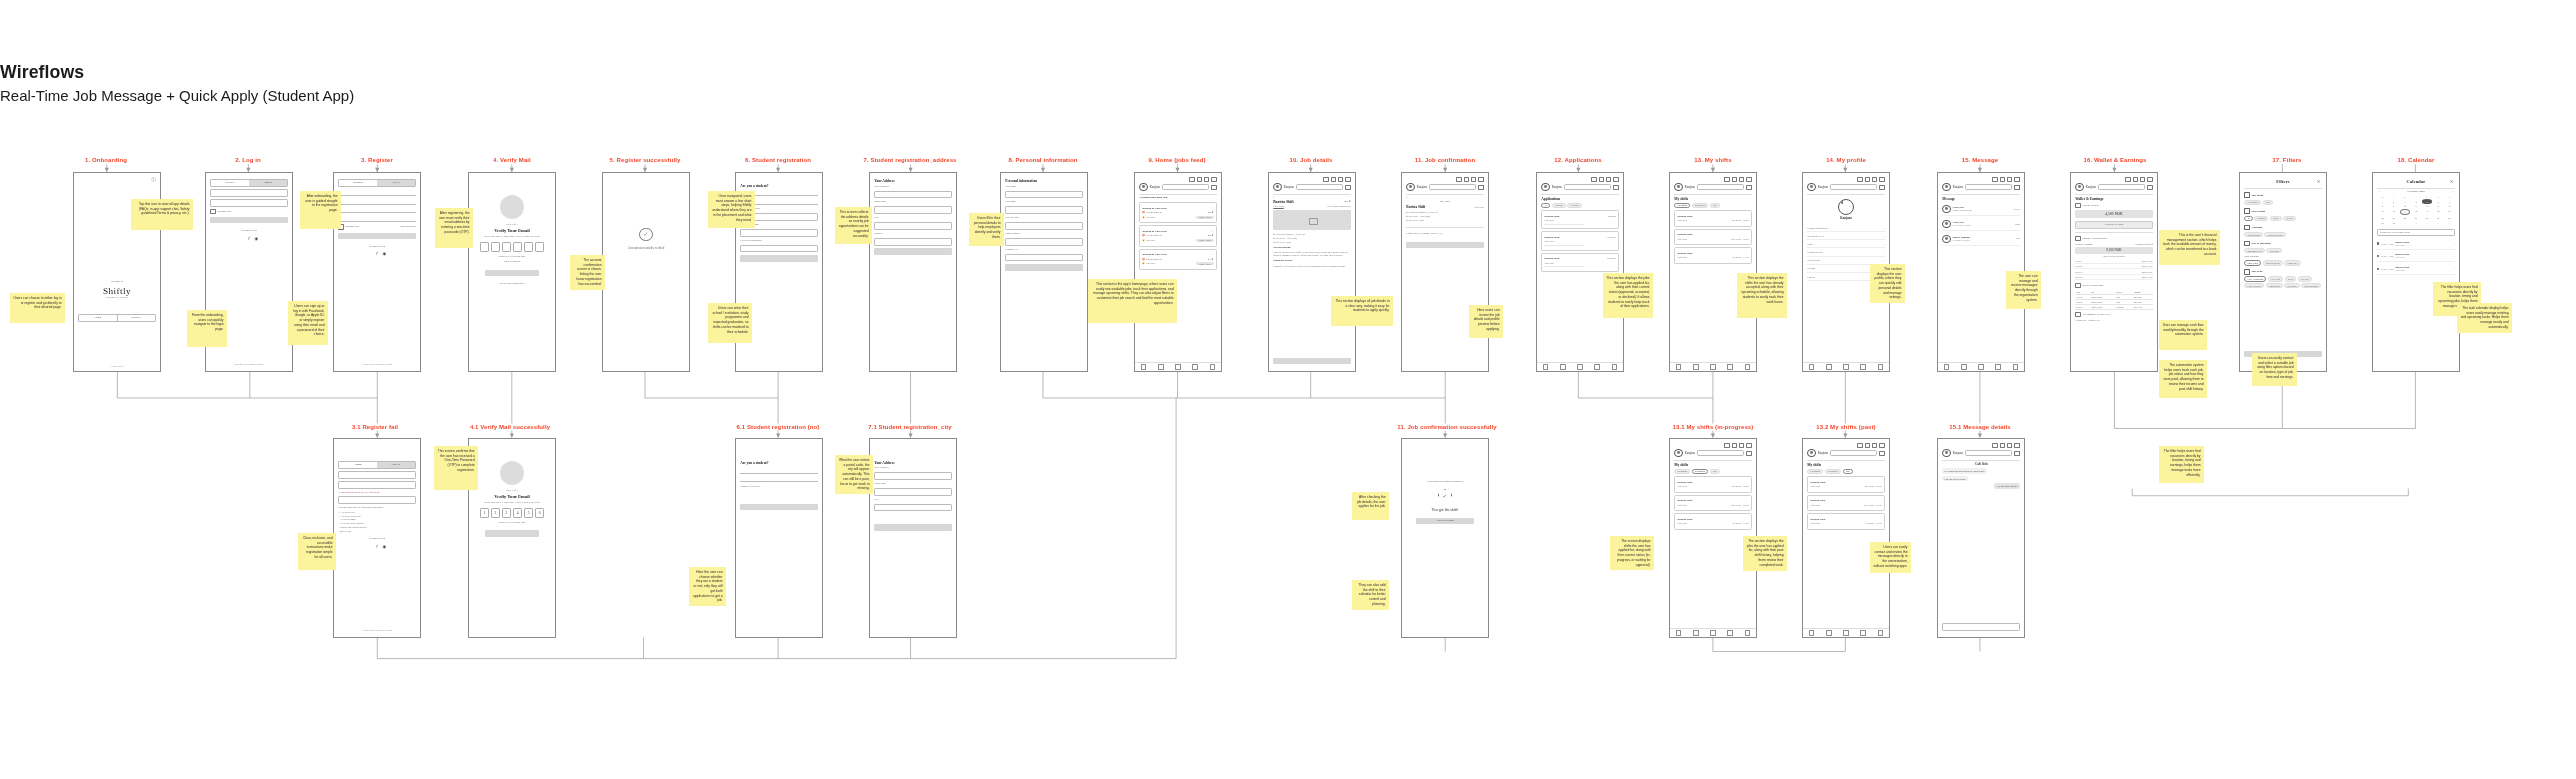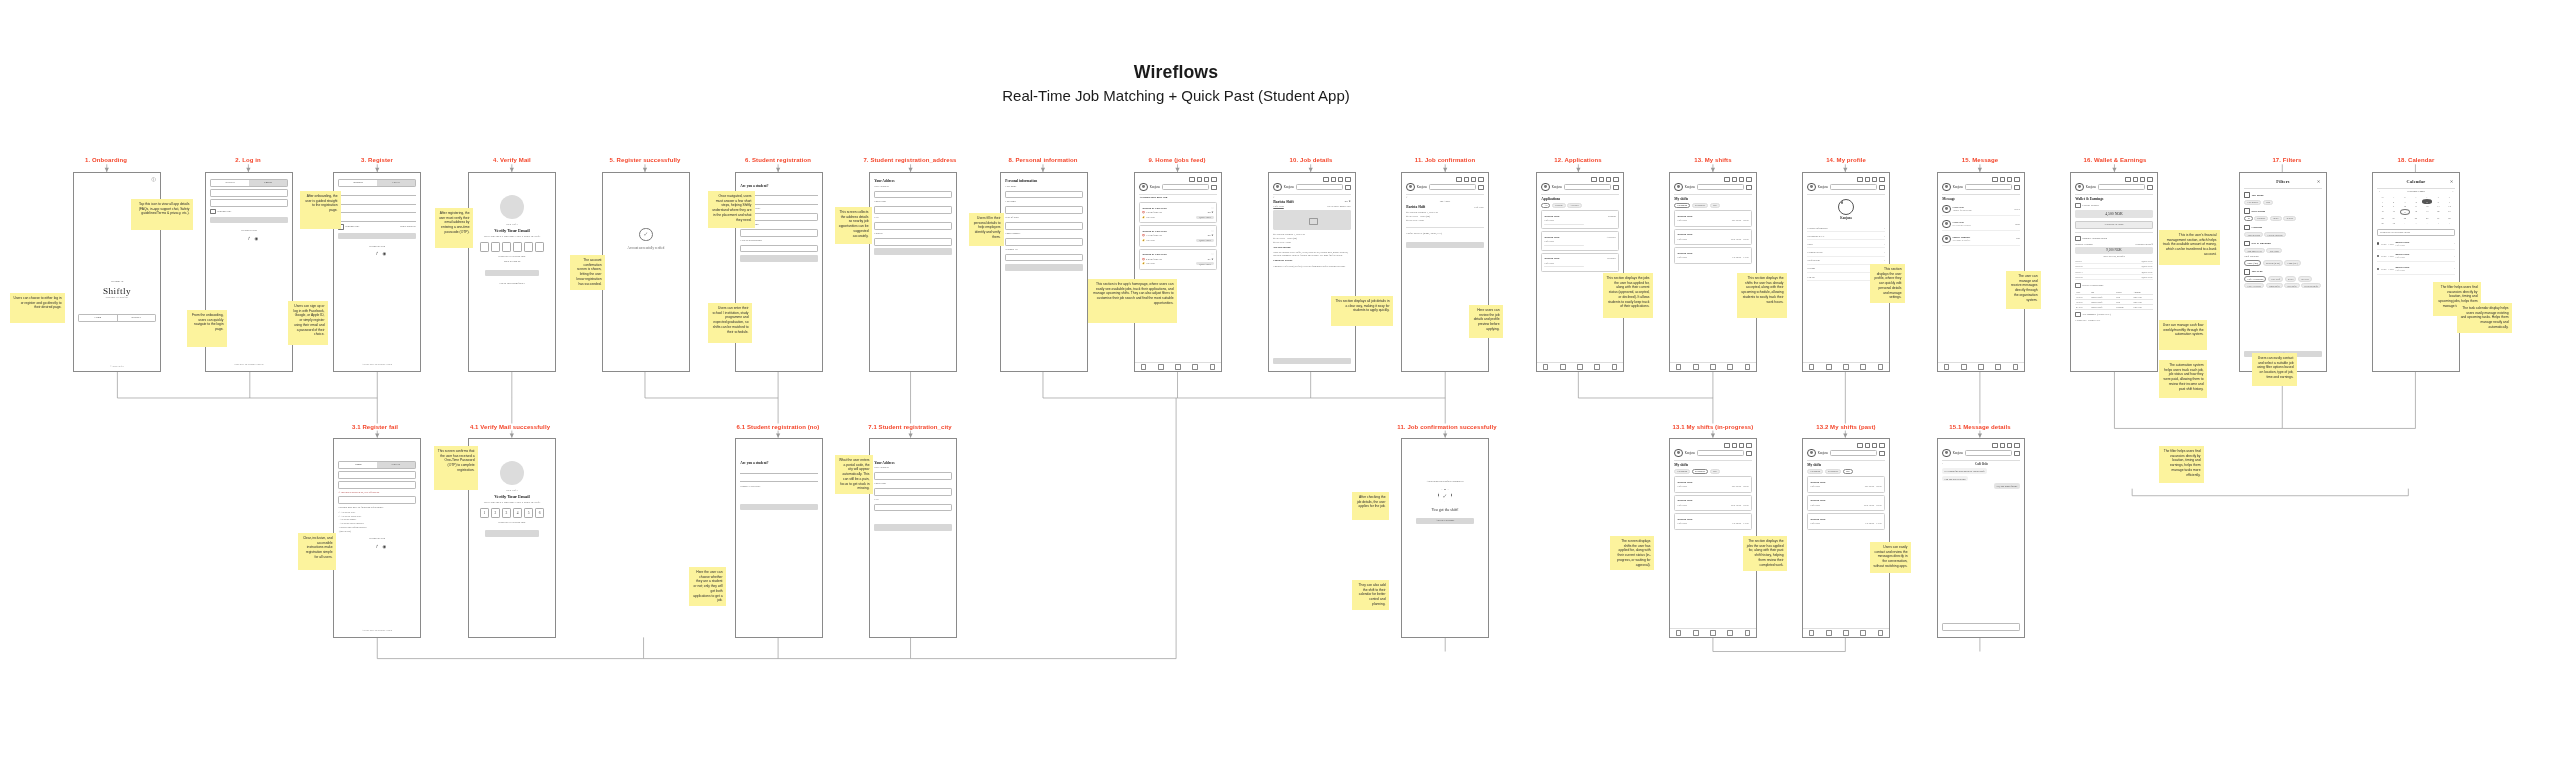--- a/index.html
+++ b/index.html
@@ -7,21 +7,21 @@
   body{
     width:2576px;height:779px;
     font-family:"Liberation Sans", sans-serif;
     color:#1b1b1b;
     overflow:hidden;
     position:relative;
   }
   #canvas{position:relative;width:2576px;height:779px;}
 
   
-  .title-block{position:absolute;left:0;top:62px;width:2352px;text-align:center;}
+  .title-block{position:absolute;left:0;top:62px;width:2352px;}
   .title-block h1{margin:0;font-size:17.7px;font-weight:bold;letter-spacing:0.1px;}
   .title-block h2{margin:4.3px 0 0 0;font-size:15px;font-weight:400;}
 
   
   .sec-label{
     position:absolute;color:#f4452a;font-size:6px;font-weight:bold;
     white-space:nowrap;letter-spacing:0.1px;transform:translateX(-50%);
   }
 
   
@@ -98,21 +98,21 @@
   
   svg.links{position:absolute;left:0;top:0;width:2576px;height:779px;pointer-events:none;}
 </style>
 </head>
 <body>
 
 <div id="canvas">
 
   <div class="title-block">
     <h1>Wireflows</h1>
-    <h2>Real-Time Job Matching + Quick Past (Student App)</h2>
+    <h2>Real-Time Job Message + Quick Apply (Student App)</h2>
   </div>
 
   <svg class="links" viewBox="0 0 3636 1100" width="2576" height="779">
     <g stroke="#9a9a9a" stroke-width="1" fill="none">
 
       <path d="M150 232 L150 243"></path>
         <path d="M350 232 L350 243"></path>
       <path d="M532 232 L532 243"></path>
         <path d="M722 232 L722 243"></path>
       <path d="M910 232 L910 243"></path>

